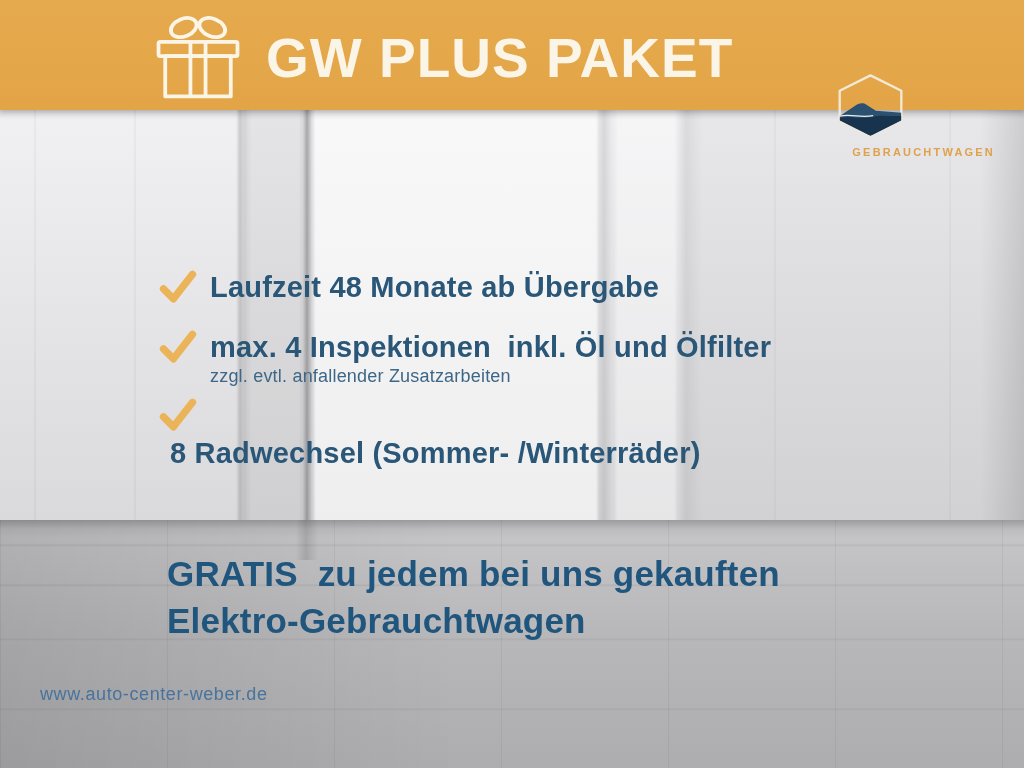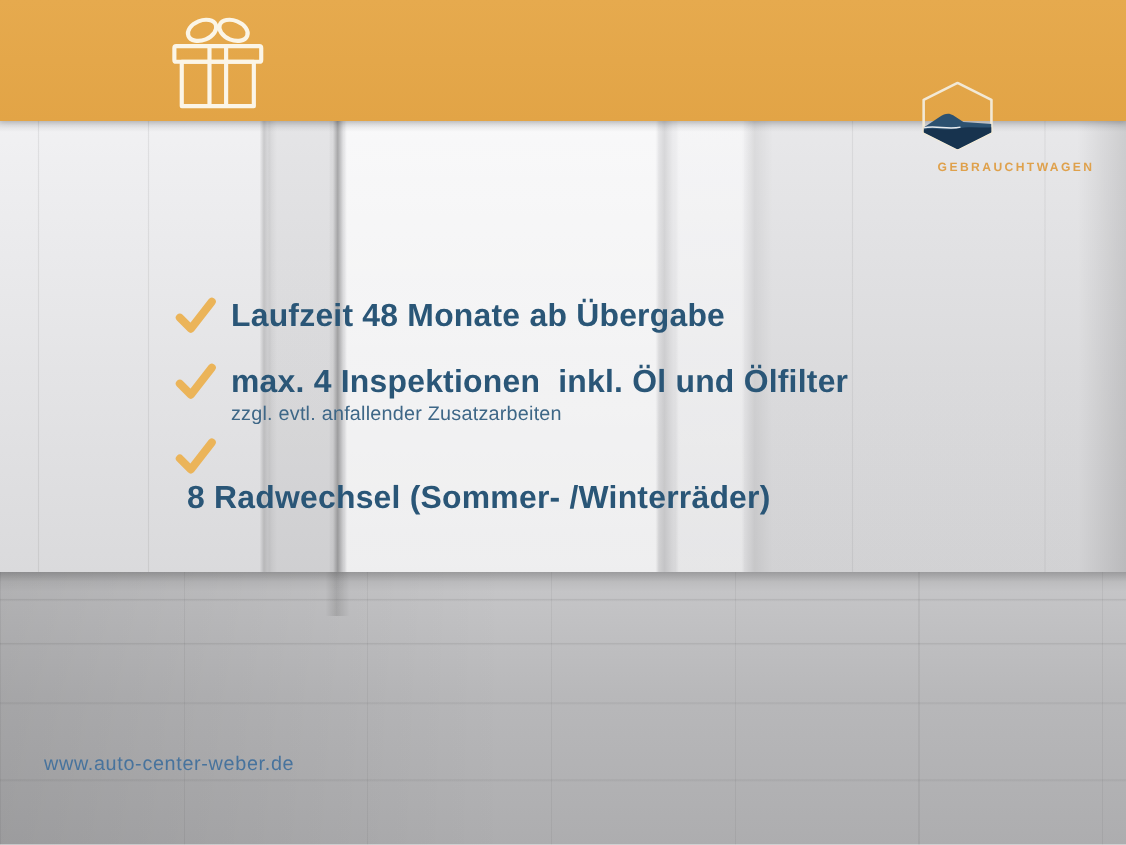--- a/index.html
+++ b/index.html
@@ -90,20 +90,21 @@
 
   <header class="banner">
     <svg class="gift" viewBox="0 0 100 100" fill="none" stroke="currentColor" stroke-width="4.5" stroke-linecap="round" stroke-linejoin="round">
       <ellipse cx="33" cy="15" rx="16" ry="10.5" transform="rotate(-22 33 15)"></ellipse>
       <ellipse cx="67" cy="15" rx="16" ry="10.5" transform="rotate(22 67 15)"></ellipse>
       <rect x="3" y="32" width="94" height="17" rx="2"></rect>
       <rect x="11" y="49" width="78" height="48"></rect>
       <line x1="41" y1="33" x2="41" y2="96"></line>
       <line x1="59" y1="33" x2="59" y2="96"></line>
     </svg>
+    <h1 class="banner-title">GW PLUS PAKET</h1>
   </header>
 
   <div class="logo">
     <svg class="hex" viewBox="0 0 100 94">
       <defs>
           <clipPath id="hexclip">
             <polygon points="50,2 96,25 96,69 50,92 4,69 4,25"></polygon>
           </clipPath>
         </defs>
       <polygon points="50,2 96,25 96,69 50,92 4,69 4,25" fill="none" stroke="var(--logo-outline)" stroke-width="3.5" stroke-linejoin="round"></polygon>
@@ -131,18 +132,22 @@
     </li>
     <li class="item-note">zzgl. evtl. anfallender Zusatzarbeiten</li>
     <li class="benefit b3">
       <svg class="check" viewBox="0 0 44 40" fill="none" stroke="currentColor" stroke-width="8" stroke-linecap="round" stroke-linejoin="round">
         <path d="M6,22 L17,33 L38,6"></path>
       </svg>
       <span class="item-text">8 Radwechsel (Sommer- /Winterräder)</span>
     </li>
   </ul>
 
+  <div class="promo">
+    <div class="promo-line">GRATIS  zu jedem bei uns gekauften</div>
+    <div class="promo-line">Elektro-Gebrauchtwagen</div>
+  </div>
 
   <footer class="footer">
     <div class="footer-website">www.auto-center-weber.de</div>
   </footer>
 
 </div>
 
 </body></html>

